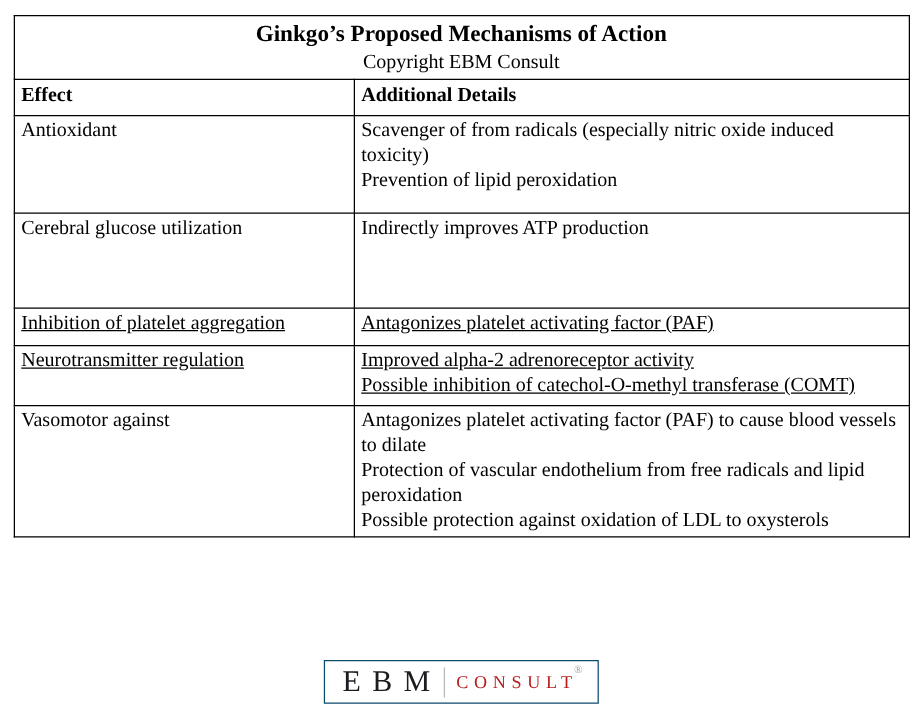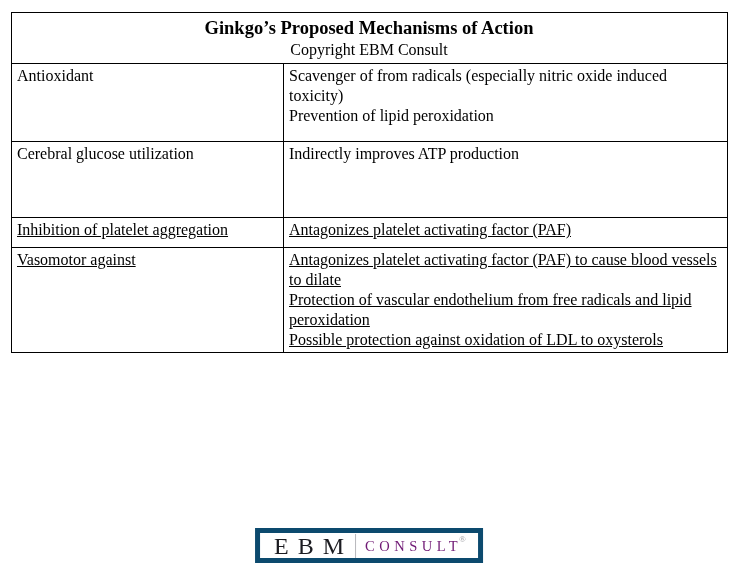--- a/index.html
+++ b/index.html
@@ -77,21 +77,21 @@
   .detail-line.indent { padding-left: 26px; }
 
   
   .logo {
     position: absolute;
     left: 50%;
     top: 528px;
     transform: translateX(-50%);
     height: 35px;
     box-sizing: border-box;
-    border: 5px solid #0c4a6e;
+    border: 1px solid #0c4a6e;
     background: #ffffff;
     display: flex;
     align-items: center;
     padding: 0 12px 0 14px;
     white-space: nowrap;
   }
   .logo-ebm {
     font-family: "Liberation Serif", serif;
     font-size: 24px;
     letter-spacing: 9px;
@@ -102,21 +102,21 @@
     display: inline-block;
     width: 1px;
     height: 24px;
     background: #b7b7bc;
     margin: 0 9px 0 2px;
   }
   .logo-consult {
     font-family: "Liberation Serif", serif;
     font-size: 14.5px;
     letter-spacing: 4.5px;
-    color: #701a75;
+    color: #b91c1c;
     line-height: 1;
     padding-top: 2px;
   }
   .logo-reg {
     font-size: 9px;
     color: #9b9ba0;
     align-self: flex-start;
     margin: 2px 0 0 -3px;
     line-height: 1;
   }
@@ -131,39 +131,50 @@
       <col class="col-effect">
       <col class="col-details">
     </colgroup>
     <thead>
       <tr class="title-row">
         <th colspan="2">
           <div class="title">Ginkgo’s Proposed Mechanisms of Action</div>
           <div class="subtitle">Copyright EBM Consult</div>
         </th>
       </tr>
+      <tr class="header-row">
+        <th>Effect</th>
+        <th>Additional Details</th>
+      </tr>
     </thead>
     <tbody id="table-body">
         <tr class="data-row">
     <td class="effect-cell">Antioxidant</td>
     <td class="details-cell">
             <div class="detail-line">Scavenger of from radicals (especially nitric oxide induced toxicity)</div>
             <div class="detail-line">Prevention of lipid peroxidation</div>
           </td>
   </tr>
         <tr class="data-row">
     <td class="effect-cell">Cerebral glucose utilization</td>
     <td class="details-cell">
             <div class="detail-line">Indirectly improves ATP production</div>
           </td>
   </tr>
         <tr class="data-row">
     <td class="effect-cell">Inhibition of platelet aggregation</td>
     <td class="details-cell">
             <div class="detail-line">Antagonizes platelet activating factor (PAF)</div>
+          </td>
+  </tr>
+        <tr class="data-row">
+    <td class="effect-cell">Neurotransmitter regulation</td>
+    <td class="details-cell">
+            <div class="detail-line">Improved alpha-2 adrenoreceptor activity</div>
+            <div class="detail-line">Possible inhibition of catechol-O-methyl transferase (COMT)</div>
           </td>
   </tr>
         <tr class="data-row">
     <td class="effect-cell">Vasomotor against</td>
     <td class="details-cell">
             <div class="detail-line">Antagonizes platelet activating factor (PAF) to cause blood vessels to dilate</div>
             <div class="detail-line">Protection of vascular endothelium from free radicals and lipid peroxidation</div>
             <div class="detail-line">Possible protection against oxidation of LDL to oxysterols</div>
           </td>
   </tr>

